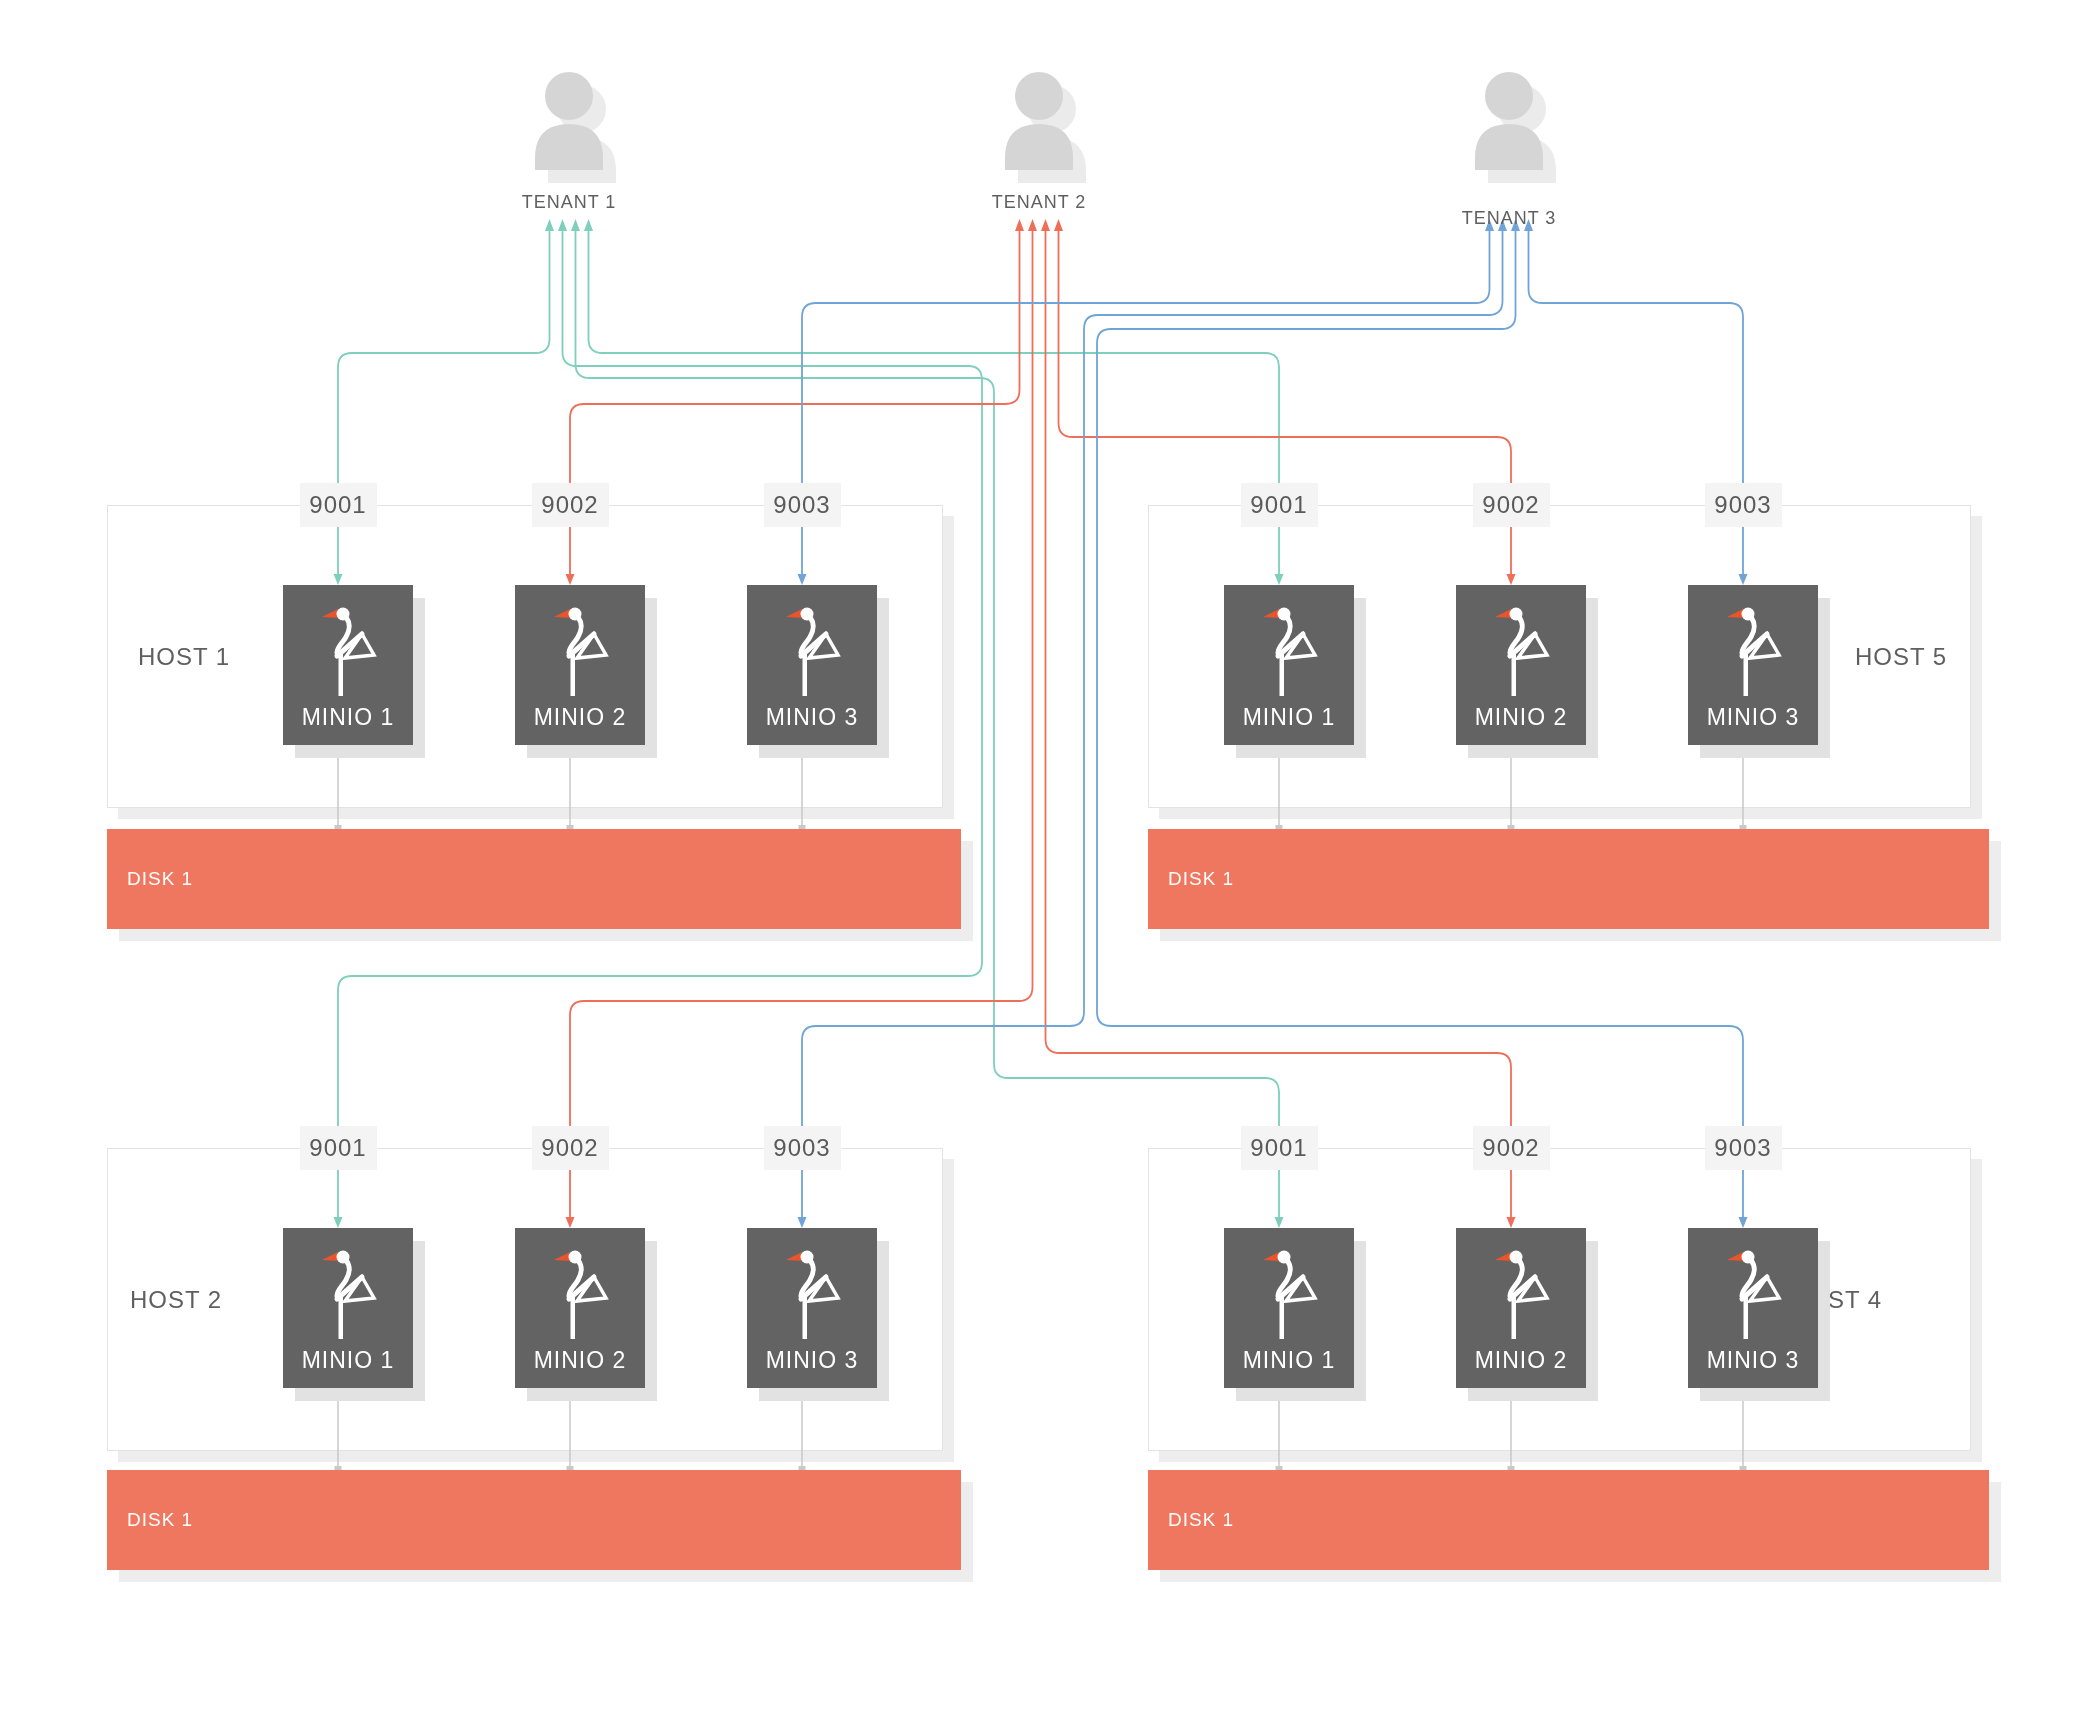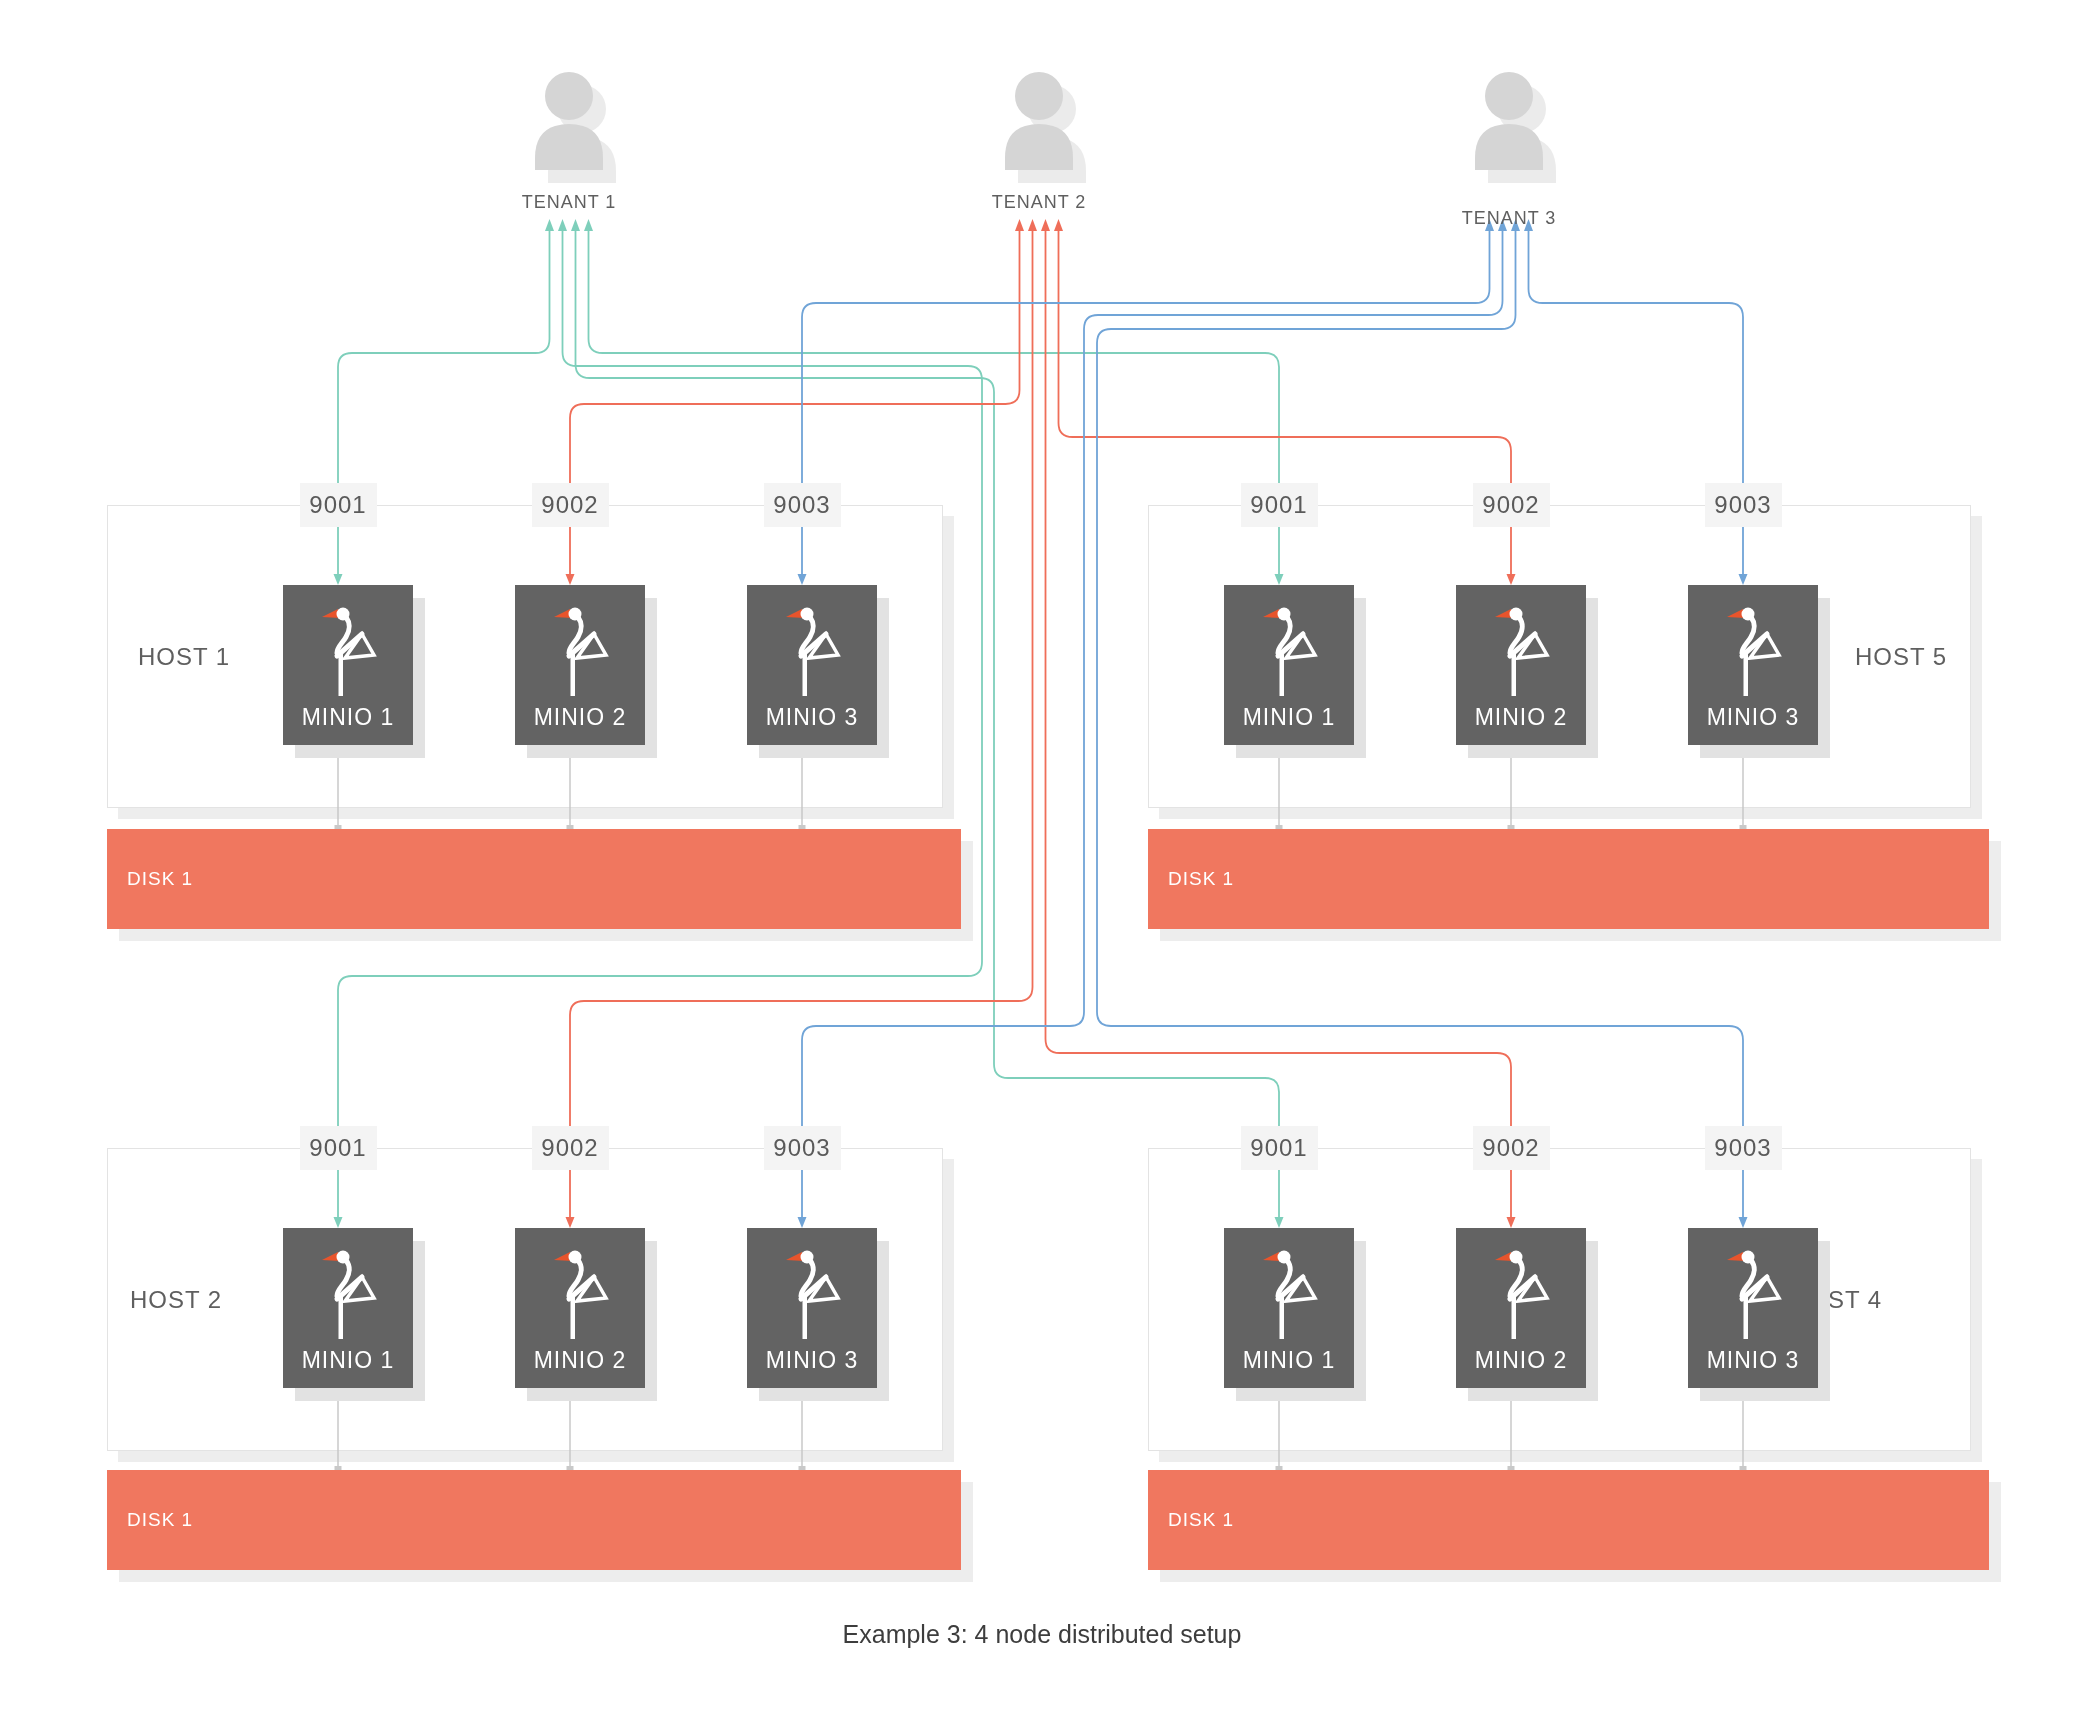--- a/index.html
+++ b/index.html
@@ -298,14 +298,13 @@
     <path d="M28,58 L53,36" stroke="#ffffff" stroke-width="5" stroke-linecap="round"></path>
     <path d="M53,36 L65,57 L36,60 Z" fill="none" stroke="#ffffff" stroke-width="3.5" stroke-linejoin="miter"></path>
     <rect x="29.5" y="54" width="4.5" height="44" fill="#ffffff"></rect>
   </svg>
         <div class="minio-label">MINIO 3</div>
       </div>
       <div class="disk-bar" style="left: 1148px; top: 1470px; width: 821px; height: 100px;">
         <span>DISK 1</span>
       </div>
     </div>
-  <div class="caption">Example 3: 4 node distributed setup</div>
 </div>
 
 </body></html>

